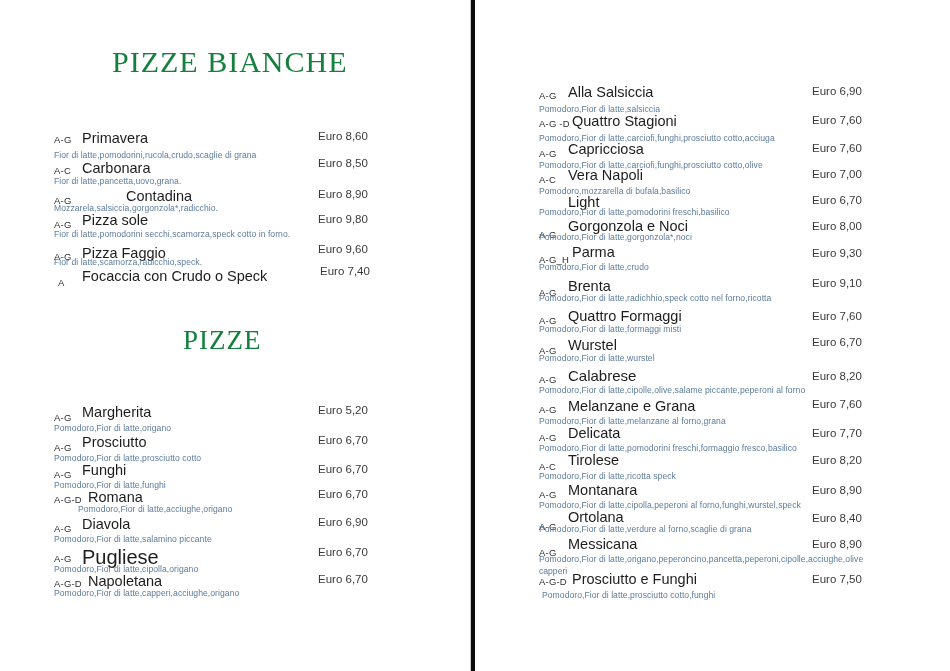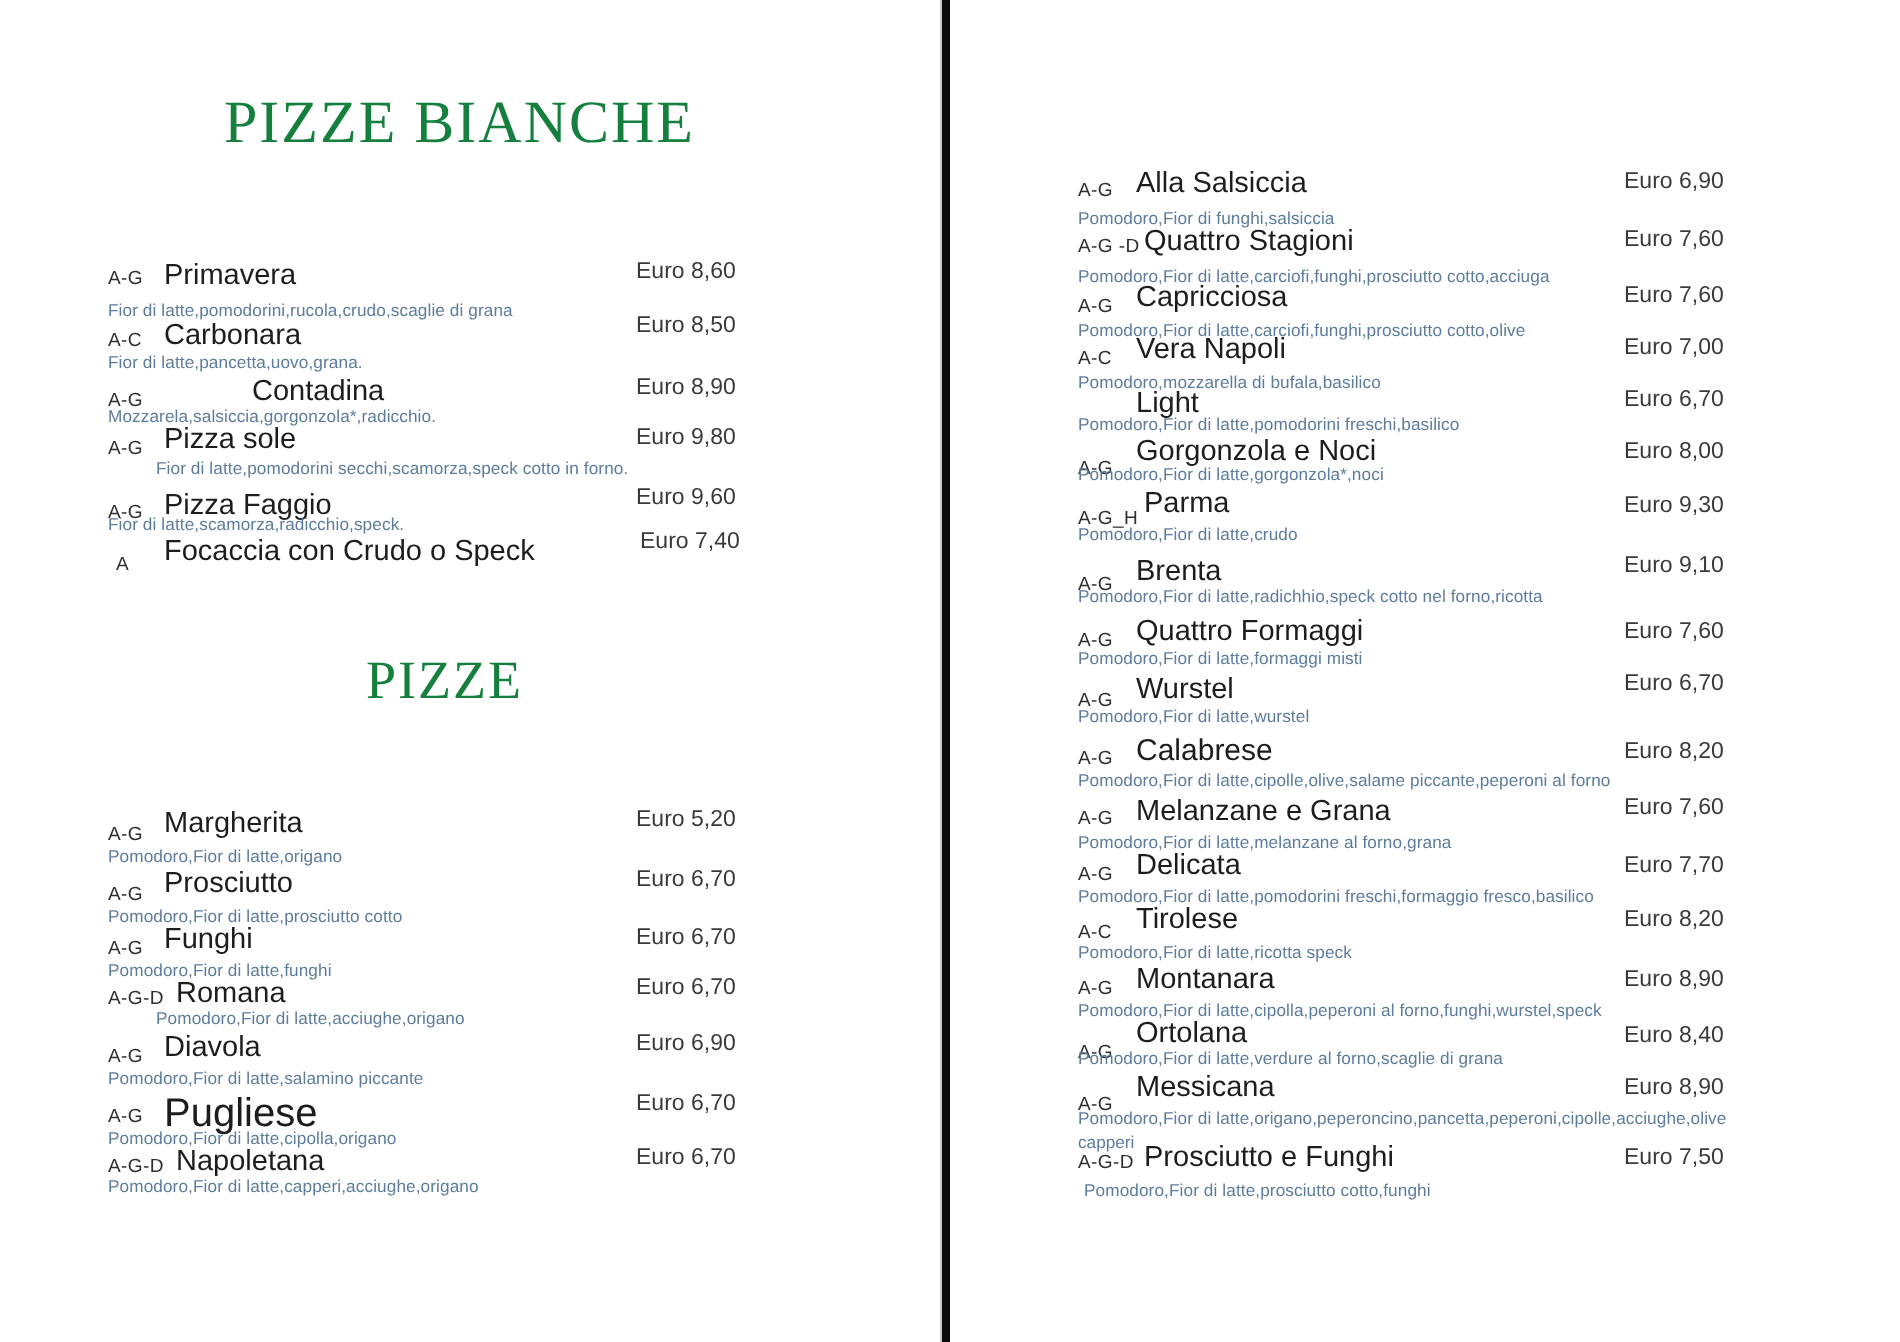--- a/index.html
+++ b/index.html
@@ -85,21 +85,21 @@
       <div class="name" style="left: 82px; top: 160px; font-size: 14.5px;">Carbonara</div>
       <div class="price" style="left: 318px; top: 157px;">Euro 8,50</div>
       <div class="desc" style="left: 54px; top: 176px;">Fior di latte,pancetta,uovo,grana.</div>
       <div class="code" style="left: 54px; top: 195px;">A-G</div>
       <div class="name" style="left: 82px; top: 188px; font-size: 14.5px; margin-left: 44px;">Contadina</div>
       <div class="price" style="left: 318px; top: 188px;">Euro 8,90</div>
       <div class="desc" style="left: 54px; top: 203px;">Mozzarela,salsiccia,gorgonzola*,radicchio.</div>
       <div class="code" style="left: 54px; top: 219px;">A-G</div>
       <div class="name" style="left: 82px; top: 212px; font-size: 14.5px;">Pizza sole</div>
       <div class="price" style="left: 318px; top: 213px;">Euro 9,80</div>
-      <div class="desc" style="left: 54px; top: 229px; margin-left: 24px;">Fior di latte,pomodorini secchi,scamorza,speck cotto in forno.</div>
+      <div class="desc" style="left: 54px; top: 229px;">Fior di latte,pomodorini secchi,scamorza,speck cotto in forno.</div>
       <div class="code" style="left: 54px; top: 251px;">A-G</div>
       <div class="name" style="left: 82px; top: 245px; font-size: 14.5px;">Pizza Faggio</div>
       <div class="price" style="left: 318px; top: 243px;">Euro 9,60</div>
       <div class="desc" style="left: 54px; top: 257px;">Fior di latte,scamorza,radicchio,speck.</div>
       <div class="code" style="left: 58px; top: 277px;">A</div>
       <div class="name" style="left: 82px; top: 268px; font-size: 14.5px;">Focaccia con Crudo o Speck</div>
       <div class="price" style="left: 320px; top: 265px;">Euro 7,40</div>
       <div class="section-title" style="left: 183px; top: 325px; font-size: 27px;">PIZZE</div>
       <div class="code" style="left: 54px; top: 412px;">A-G</div>
       <div class="name" style="left: 82px; top: 404px; font-size: 14.5px;">Margherita</div>
@@ -125,21 +125,21 @@
       <div class="name" style="left: 82px; top: 546px; font-size: 20px;">Pugliese</div>
       <div class="price" style="left: 318px; top: 546px;">Euro 6,70</div>
       <div class="desc" style="left: 54px; top: 564px;">Pomodoro,Fior di latte,cipolla,origano</div>
       <div class="code" style="left: 54px; top: 578px;">A-G-D</div>
       <div class="name" style="left: 88px; top: 573px; font-size: 14.5px;">Napoletana</div>
       <div class="price" style="left: 318px; top: 573px;">Euro 6,70</div>
       <div class="desc" style="left: 54px; top: 588px;">Pomodoro,Fior di latte,capperi,acciughe,origano</div>
       <div class="code" style="left: 539px; top: 90px;">A-G</div>
       <div class="name" style="left: 568px; top: 84px; font-size: 14.5px;">Alla Salsiccia</div>
       <div class="price" style="left: 812px; top: 85px;">Euro 6,90</div>
-      <div class="desc" style="left: 539px; top: 104px;">Pomodoro,Fior di funghi,salsiccia</div>
+      <div class="desc" style="left: 539px; top: 104px;">Pomodoro,Fior di latte,salsiccia</div>
       <div class="code" style="left: 539px; top: 118px;">A-G -D</div>
       <div class="name" style="left: 572px; top: 113px; font-size: 14.5px;">Quattro Stagioni</div>
       <div class="price" style="left: 812px; top: 114px;">Euro 7,60</div>
       <div class="desc" style="left: 539px; top: 133px;">Pomodoro,Fior di latte,carciofi,funghi,prosciutto cotto,acciuga</div>
       <div class="code" style="left: 539px; top: 148px;">A-G</div>
       <div class="name" style="left: 568px; top: 141px; font-size: 14.5px;">Capricciosa</div>
       <div class="price" style="left: 812px; top: 142px;">Euro 7,60</div>
       <div class="desc" style="left: 539px; top: 160px;">Pomodoro,Fior di latte,carciofi,funghi,prosciutto cotto,olive</div>
       <div class="code" style="left: 539px; top: 174px;">A-C</div>
       <div class="name" style="left: 568px; top: 167px; font-size: 14.5px;">Vera Napoli</div>

